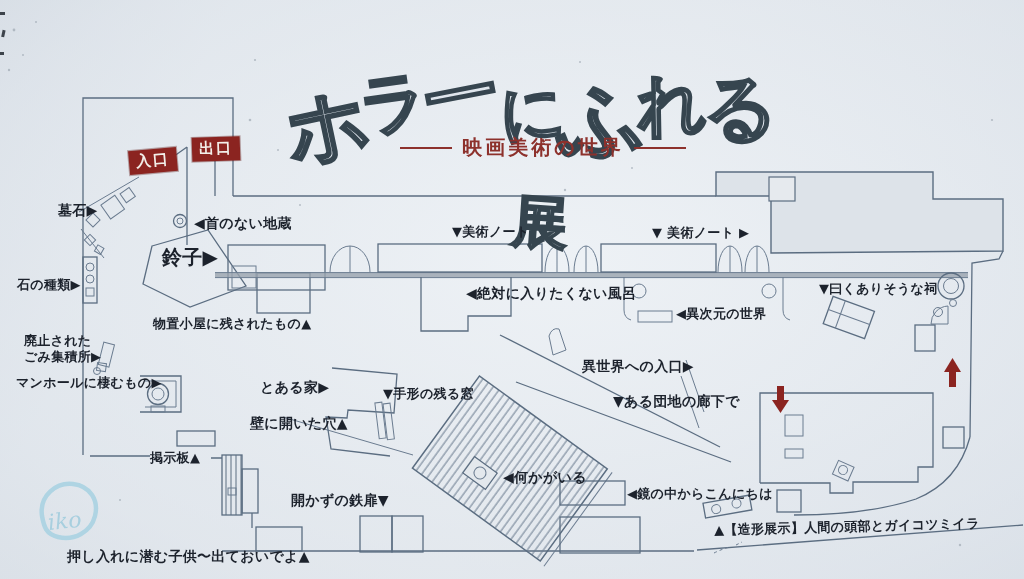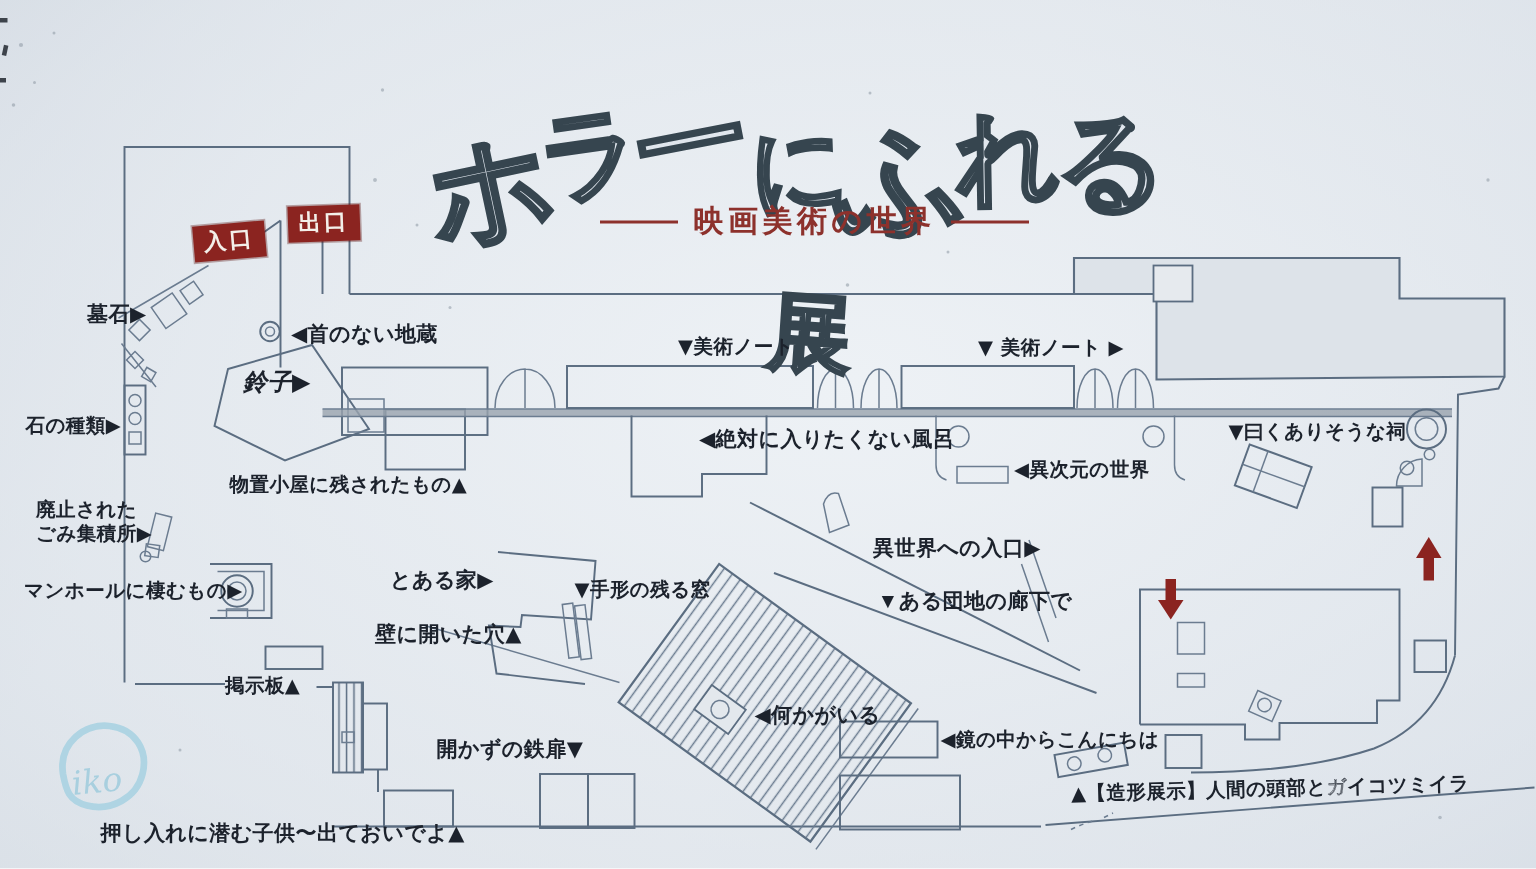--- a/index.html
+++ b/index.html
@@ -12,21 +12,21 @@
   }
   svg.map{position:absolute;left:0;top:0;width:1024px;height:579px;}
   .w{stroke:#5b6d81;fill:none;stroke-width:1.3;}
   .w2{stroke:#6b7c90;fill:none;stroke-width:1;}
   .room{fill:#dde3e9;stroke:#5b6d81;stroke-width:1.4;}
   .redshape{fill:#8b2420;stroke:none;}
 
   .lbl{position:absolute;font-weight:bold;font-size:13px;color:#1c222c;
        white-space:nowrap;letter-spacing:.3px;line-height:1.25;}
   .s14{font-size:14px;}
-  .s15{font-size:16px;font-style:italic;}
+  .s15{font-size:20px;}
   .pre{white-space:pre-line;}
 
   .doorbox{position:absolute;background:#8b2420;color:#f3efe9;
      font-weight:bold;font-size:15px;letter-spacing:2px;padding:2px 7px 3px;
      box-shadow:0 0 0 1px rgba(90,20,18,.35);}
   #entrance-box{left:129px;top:149px;transform:rotate(-5deg);}
   #exit-box{left:192px;top:137px;transform:rotate(-2deg);}
 
   #title{position:absolute;left:272px;top:2px;width:520px;height:132px;
      text-align:center;transform:rotate(-3deg);
@@ -277,25 +277,25 @@
   <div class="lbl s15" style="left:162px;top:245px;">鈴子▶</div>
   <div class="lbl" style="left:17px;top:277px;">石の種類▶</div>
   <div class="lbl" style="left:452px;top:224px;">▼美術ノート</div>
   <div class="lbl" style="left:652px;top:225px;">▼ 美術ノート ▶</div>
   <div class="lbl s14" style="left:466px;top:285px;">◀絶対に入りたくない風呂</div>
   <div class="lbl" style="left:790px;top:281px;margin-left:29px;">▼曰くありそうな祠</div>
   <div class="lbl" style="left:676px;top:306px;">◀異次元の世界</div>
   <div class="lbl" style="left:153px;top:316px;">物置小屋に残されたもの▲</div>
   <div class="lbl pre" style="left:24px;top:333px;">廃止された
 ごみ集積所▶</div>
-  <div class="lbl" style="left:16px;top:387px;">マンホールに棲むもの▶</div>
+  <div class="lbl" style="left:16px;top:375px;">マンホールに棲むもの▶</div>
   <div class="lbl s14" style="left:260px;top:379px;">とある家▶</div>
   <div class="lbl" style="left:383px;top:386px;text-align:center;">▼手形の残る窓</div>
   <div class="lbl s14" style="left:582px;top:358px;">異世界への入口▶</div>
-  <div class="lbl s14" style="left:585px;top:393px;font-family:Liberation Serif, serif;">▼ある団地の廊下で</div>
+  <div class="lbl s14" style="left:613px;top:393px;">▼ある団地の廊下で</div>
   <div class="lbl s14" style="left:250px;top:415px;">壁に開いた穴▲</div>
   <div class="lbl" style="left:150px;top:450px;text-align:center;">掲示板▲</div>
   <div class="lbl s14" style="left:291px;top:492px;">開かずの鉄扉▼</div>
   <div class="lbl s14" style="left:503px;top:469px;">◀何かがいる</div>
   <div class="lbl" style="left:627px;top:486px;">◀鏡の中からこんにちは</div>
   <div class="lbl" style="left:714px;top:519px;transform:rotate(-1.5deg);">▲【造形展示】人間の頭部とガイコツミイラ</div>
   <div class="lbl s14" style="left:67px;top:548px;">押し入れに潜む子供〜出ておいでよ▲</div>
 
   <svg id="watermark" viewBox="0 0 84 74">
     <path d="M14,40 C11,19 29,6 45,8 C62,10 71,24 67,40 C63,56 46,65 30,61 C18,58 16,51 14,40 Z" fill="none" stroke="#a7d2e2" stroke-width="4.5" stroke-linecap="round"></path>

